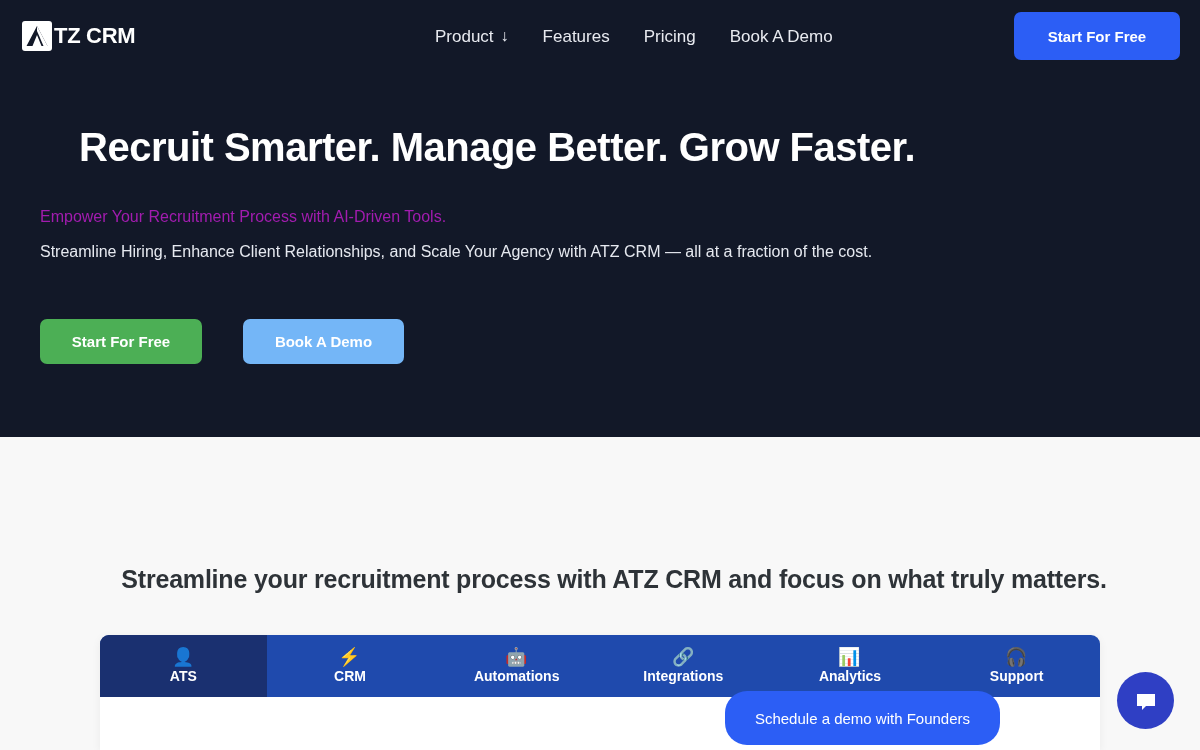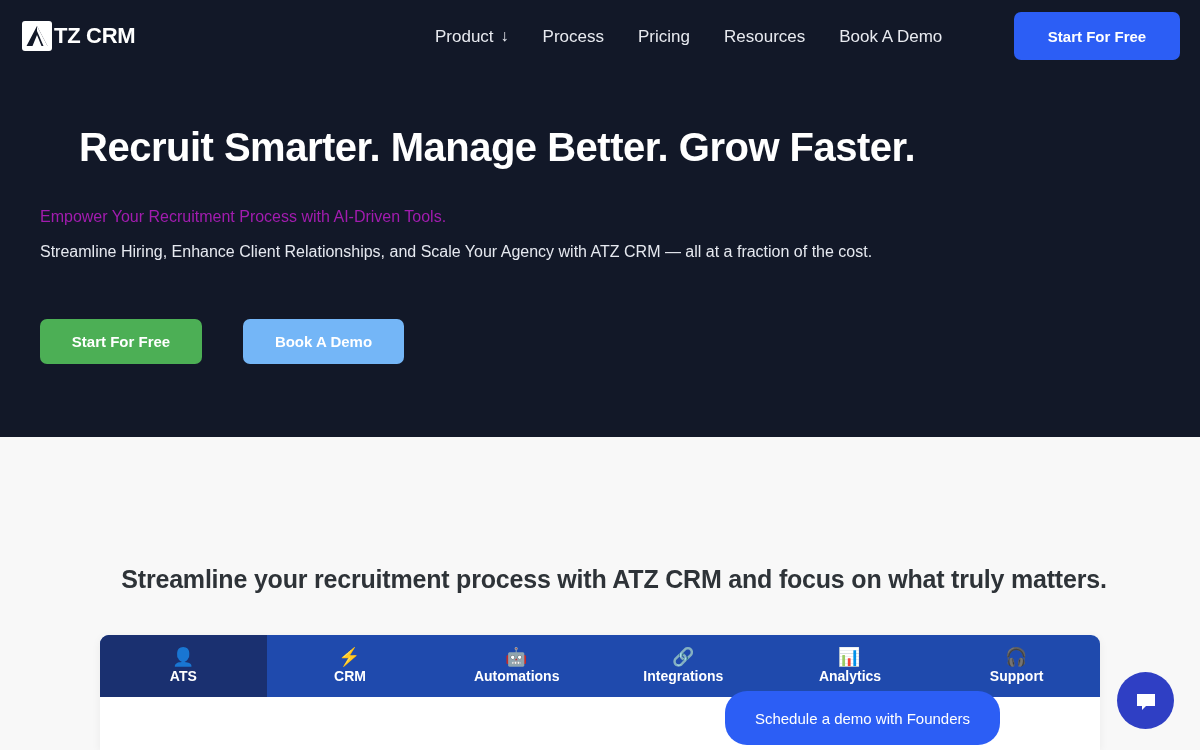--- a/index.html
+++ b/index.html
@@ -197,27 +197,24 @@
     </span>
     <span class="brand-text">TZ CRM</span>
   </div>
 
   <nav class="nav">
     <div class="nav-item">
       <span>Product</span>
       <span class="nav-arrow">↓</span>
     </div>
     <div class="nav-item">
-      <span>Process</span>
+      <span>Features</span>
     </div>
     <div class="nav-item">
       <span>Pricing</span>
-    </div>
-    <div class="nav-item">
-      <span>Resources</span>
     </div>
     <div class="nav-item">
       <span>Book A Demo</span>
     </div>
   </nav>
 
   <button class="nav-cta">Start For Free</button>
 </div>
 
 <h1 class="hero-title">Recruit Smarter. Manage Better. Grow Faster.</h1>

